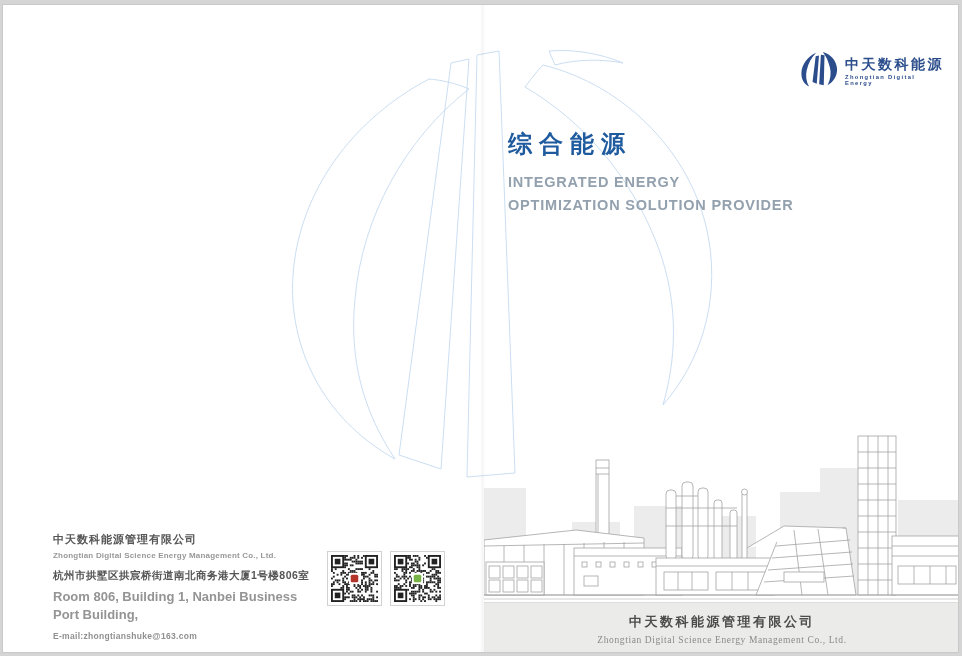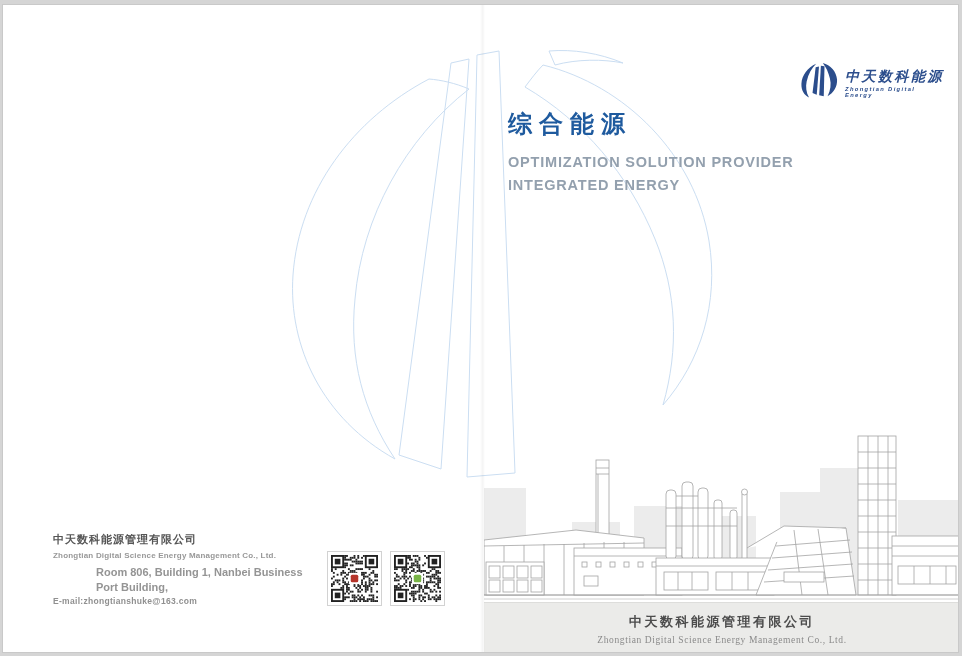--- a/index.html
+++ b/index.html
@@ -12,46 +12,46 @@
     background:#ffffff;border:1px solid #c9c9c9;overflow:hidden;
   }
   .fold{
     position:absolute;left:477px;top:0;width:5px;height:100%;
     background:linear-gradient(90deg, rgba(0,0,0,0) 0%, rgba(0,0,0,0.045) 55%, rgba(0,0,0,0) 100%);
     pointer-events:none;
   }
   
   .watermark{position:absolute;left:240px;top:22px;width:520px;height:460px;}
   
-  .brand{position:absolute;left:797px;top:48px;width:145px;height:46px;display:flex;align-items:flex-end;font-style:italic;}
+  .brand{position:absolute;left:797px;top:40px;width:145px;height:46px;display:flex;align-items:center;}
   .brand-mark{width:38px;height:38px;flex:0 0 auto;margin-top:1px;}
   .brand-text{margin-left:7px;padding-top:7px;}
   .brand-zh{font-size:14px;font-weight:bold;letter-spacing:2.5px;line-height:1;}
   .brand-en{font-size:5.8px;font-weight:bold;letter-spacing:1.35px;margin-top:4px;line-height:1;}
   
-  .title-block{position:absolute;left:505px;top:102px;width:330px;}
+  .title-block{position:absolute;left:505px;top:122px;width:330px;}
   .title-zh{font-size:24px;font-weight:bold;letter-spacing:7px;line-height:1.45;}
   .title-en{font-size:14.5px;font-weight:bold;letter-spacing:0.8px;line-height:1.62;margin-top:9px;color:#93a0ae;}
   
   .skyline{position:absolute;left:481px;top:425px;width:477px;height:172px;}
   
   .cover-band{
     position:absolute;left:481px;top:597px;width:476px;height:50px;
     background:#ebebe9;border-top:1px solid #dddddb;text-align:center;
     font-family:"Liberation Serif", serif;
   }
   .cover-band-zh{font-size:13px;font-weight:bold;letter-spacing:2.5px;color:#4c4c4c;margin-top:10px;}
   .cover-band-en{font-size:9.5px;color:#8a8a8a;letter-spacing:0.6px;margin-top:4px;}
   
   .info{position:absolute;left:50px;top:527px;width:270px;}
   .info-company-zh{font-size:11px;font-weight:bold;color:#555555;letter-spacing:1px;}
   .info-company-en{font-size:8px;font-weight:bold;color:#989898;margin-top:4px;letter-spacing:0.2px;}
   .info-addr-zh{font-size:10.5px;font-weight:bold;color:#555555;margin-top:9px;letter-spacing:0.5px;}
-  .info-addr-en{font-size:11px;font-weight:bold;color:#949494;margin-top:5px;line-height:1.4;margin-left:43px;}
-  .info-email{font-size:8.5px;font-weight:bold;color:#909090;letter-spacing:0.3px;}
+  .info-addr-en{font-size:13px;font-weight:bold;color:#949494;margin-top:5px;line-height:1.4;}
+  .info-email{font-size:8.5px;font-weight:bold;color:#909090;margin-top:7px;letter-spacing:0.3px;}
   
   .qr-row{position:absolute;left:324px;top:546px;display:flex;gap:8px;}
   .qr-box{
     width:47px;height:47px;background:#ffffff;border:1px solid #d2d2d2;
     padding:3px;
   }
   .qr-box svg{display:block;width:100%;height:100%;}
 </style>
 </head>
 <body>
@@ -82,22 +82,22 @@
       <div class="brand-zh" style="color: rgb(43, 77, 140);">中天数科能源</div>
       <div class="brand-en" style="color: rgb(43, 77, 140);">Zhongtian Digital Energy</div>
     </div>
   </div>
 
   <div class="title-block">
     <div class="title-zh" id="title-zh" style="color: rgb(30, 90, 158);">
       <div>综合能源</div>
     </div>
     <div class="title-en" style="color: rgb(147, 160, 174);">
+      <div>INTEGRATED ENERGY</div>
       <div>OPTIMIZATION SOLUTION PROVIDER</div>
-      <div>INTEGRATED ENERGY</div>
     </div>
   </div>
 
   <svg class="skyline" viewBox="0 0 477 172" fill="none">
 
     <g fill="#ececec">
       <rect x="0" y="58" width="42" height="107"></rect>
       <rect x="88" y="92" width="48" height="73"></rect>
       <rect x="150" y="76" width="48" height="89"></rect>
       <rect x="238" y="86" width="34" height="79"></rect>
@@ -200,20 +200,21 @@
   </svg>
 
   <div class="cover-band">
     <div class="cover-band-zh">中天数科能源管理有限公司</div>
     <div class="cover-band-en">Zhongtian Digital Science Energy Management Co., Ltd.</div>
   </div>
 
   <div class="info">
     <div class="info-company-zh">中天数科能源管理有限公司</div>
     <div class="info-company-en">Zhongtian Digital Science Energy Management Co., Ltd.</div>
+    <div class="info-addr-zh">杭州市拱墅区拱宸桥街道南北商务港大厦1号楼806室</div>
     <div class="info-addr-en">
       <div>Room 806, Building 1, Nanbei Business Port Building,</div>
     </div>
     <div class="info-email">E-mail:zhongtianshuke@163.com</div>
   </div>
 
   <div class="qr-row">
     <div class="qr-box">
       <svg viewBox="0 0 25 25">
           <rect x="7" y="0" width="1" height="1" fill="#222"></rect>

